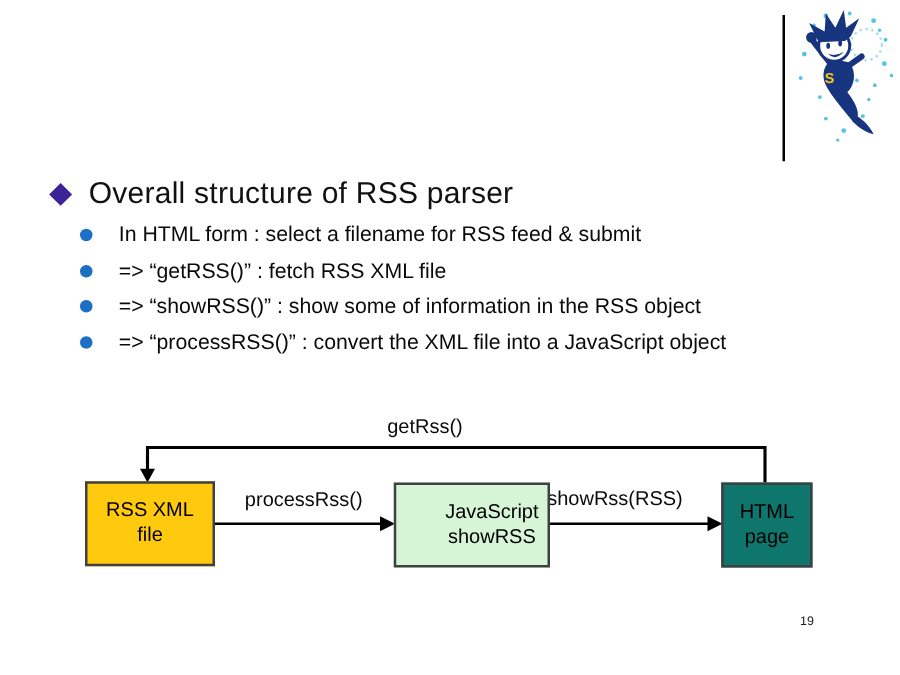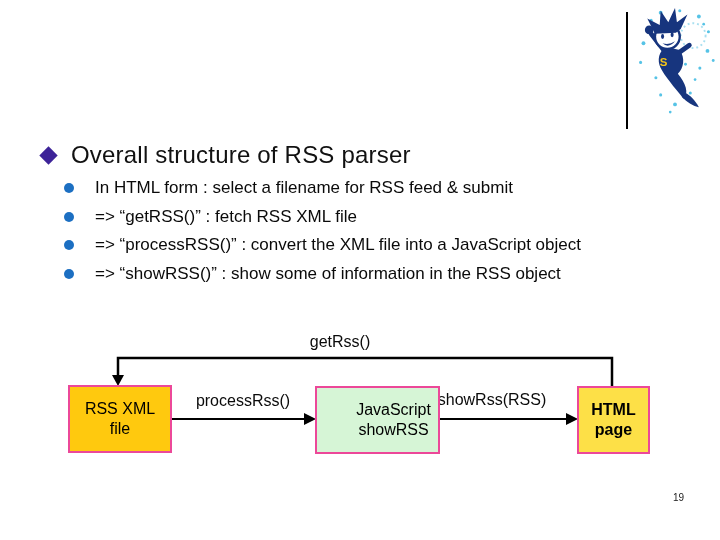--- a/index.html
+++ b/index.html
@@ -11,34 +11,34 @@
   .title-row{position:absolute;left:40px;top:141px;display:flex;align-items:center;}
   .diamond{width:13px;height:13px;transform:rotate(45deg);margin:0 16px 0 2px;flex:0 0 auto;}
   .title-text{font-size:24px;color:#111;letter-spacing:0.2px;}
   
   .bullets{position:absolute;left:64px;top:174px;width:630px;}
   .bullet-row{display:flex;align-items:center;height:28.5px;}
   .dot{width:10px;height:10px;border-radius:50%;margin-right:21px;flex:0 0 auto;}
   .bullet-text{font-size:17px;white-space:nowrap;color:#0a0a0a;}
   
   .diagram-svg{position:absolute;left:0;top:0;width:720px;height:540px;pointer-events:none;}
-  .node{position:absolute;border:2px solid #ec4899;display:flex;flex-direction:column;
+  .node{position:absolute;border:2px solid #404040;display:flex;flex-direction:column;
         align-items:center;justify-content:center;font-size:16px;line-height:20px;text-align:left;}
   .node-rss{left:68px;top:385px;width:100px;height:64px;}
   .node-js{left:315px;top:386px;width:89px;height:64px;}
   .node-html{left:577px;top:386px;width:69px;height:64px;}
   .edge-label{position:absolute;font-size:16px;text-align:center;color:#0a0a0a;}
   .lbl-getrss{left:280px;top:333px;width:120px;}
   .lbl-process{left:178px;top:392px;width:130px;}
   .lbl-show{left:427px;top:391px;width:130px;}
   
   .header-divider{position:absolute;left:626px;top:12px;width:2px;height:117px;background:#000;}
   .mascot{position:absolute;left:632px;top:4px;width:86px;height:112px;}
   
-  .page-number{position:absolute;left:656px;top:492px;width:28px;text-align:right;
+  .page-number{position:absolute;left:640px;top:492px;width:28px;text-align:left;
                font-size:10px;color:#222;}
 </style>
 </head>
 <body>
 
 <div class="slide">
 
   <div class="header-divider"></div>
   <svg class="mascot" viewBox="0 0 90 115">
     <g fill="#56C3E6">
@@ -86,25 +86,25 @@
     <div class="bullet-row">
       <span class="dot" style="background-color: rgb(28, 111, 194);"></span>
       <span class="bullet-text">In HTML form : select a filename for RSS feed &amp; submit</span>
     </div>
     <div class="bullet-row">
       <span class="dot" style="background-color: rgb(28, 111, 194);"></span>
       <span class="bullet-text">=&gt; “getRSS()” : fetch RSS XML file</span>
     </div>
     <div class="bullet-row">
       <span class="dot" style="background-color: rgb(28, 111, 194);"></span>
-      <span class="bullet-text">=&gt; “processRSS()” : convert the XML file into a JavaScript object</span>
+      <span class="bullet-text">=&gt; “showRSS()” : show some of information in the RSS object</span>
     </div>
     <div class="bullet-row">
       <span class="dot" style="background-color: rgb(28, 111, 194);"></span>
-      <span class="bullet-text">=&gt; “showRSS()” : show some of information in the RSS object</span>
+      <span class="bullet-text">=&gt; “processRSS()” : convert the XML file into a JavaScript object</span>
     </div>
   </div>
 
   <svg class="diagram-svg" viewBox="0 0 720 540">
     <polyline points="612,386 612,358 118,358 118,376" fill="none" stroke="#000" stroke-width="2.5"></polyline>
     <polygon points="112,375 124,375 118,386" fill="#000"></polygon>
     <line x1="172" y1="419" x2="306" y2="419" stroke="#000" stroke-width="2"></line>
     <polygon points="304,413 304,425 316,419" fill="#000"></polygon>
     <line x1="408" y1="419" x2="568" y2="419" stroke="#000" stroke-width="2"></line>
     <polygon points="566,413 566,425 578,419" fill="#000"></polygon>
@@ -115,20 +115,20 @@
   <div class="edge-label lbl-show">showRss(RSS)</div>
 
   <div class="node node-rss" style="background-color: rgb(255, 201, 14);">
     <div>RSS XML</div>
     <div>file</div>
   </div>
   <div class="node node-js" style="background-color: rgb(214, 245, 214); padding-left: 32px;">
     <div>JavaScript</div>
     <div>showRSS</div>
   </div>
-  <div class="node node-html" style="background-color: #fde047; font-weight: bold;">
+  <div class="node node-html" style="background-color: #0f766e;">
     <div>HTML</div>
     <div>page</div>
   </div>
 
   <div class="page-number">19</div>
 
 </div>
 
 </body></html>

